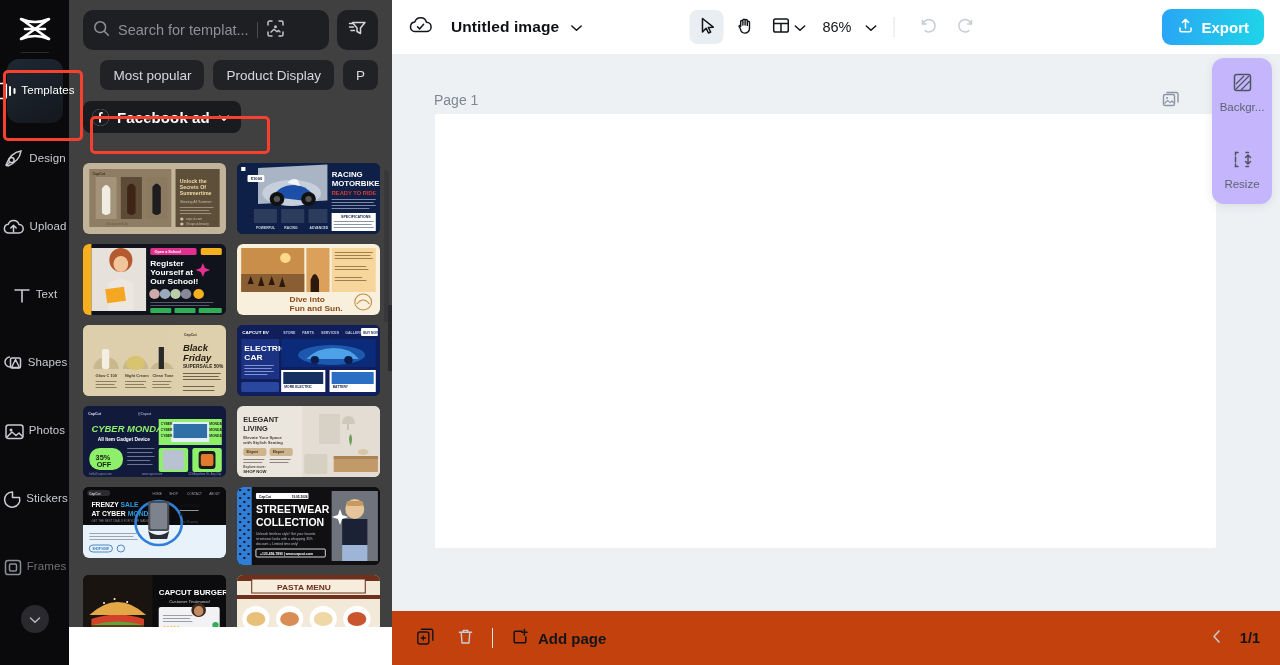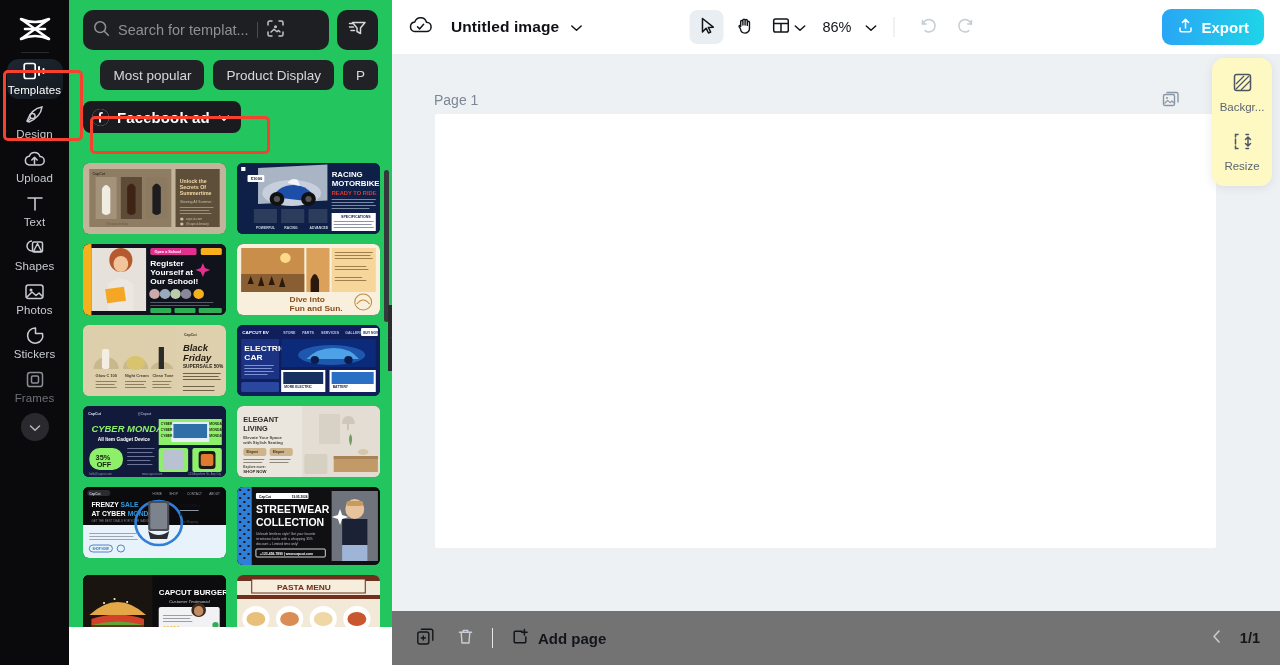--- a/index.html
+++ b/index.html
@@ -13,37 +13,37 @@
 
   
   .rail {
     width: 69px; height: 665px; background: #0a0a0c;
     display: flex; flex-direction: column; align-items: center;
     flex: 0 0 69px; position: relative; z-index: 5;
   }
   .rail-logo { margin-top: 10px; width: 44px; height: 38px; display:flex; align-items:center; justify-content:center; }
   .rail-div { width: 28px; height: 1px; background: #2a2a2e; margin: 4px 0 6px 0; }
   .rail-item {
-    width: 56px; height: 40px; margin-bottom: 4px; border-radius: 12px;
-    display: flex; flex-direction: column; align-items: center; justify-content: center;
+    width: 56px; height: 64px; margin-bottom: 4px; border-radius: 12px;
+    display: flex; flex-direction: row; align-items: center; justify-content: center;
     gap: 4px; cursor: pointer;
   }
   .rail-item .lbl { font-size: 11.5px; color: #c9ccd2; letter-spacing: .1px; line-height: 1; }
   .rail-item.active { background: linear-gradient(150deg,#1e2833,#14181e); }
   .rail-item.active .lbl { color: #ffffff; }
   .rail-item.dim .lbl { color: #6e7178; }
   .rail-item svg { display: block; }
   .rail-more {
     width: 28px; height: 28px; border-radius: 50%; background: #2a2a2e;
     display: flex; align-items: center; justify-content: center; margin-top: 2px; cursor: pointer;
   }
 
   
   .panel {
-    width: 323px; flex: 0 0 323px; height: 627px; background: #22c55e;
+    width: 323px; flex: 0 0 323px; height: 627px; background: #404040;
     position: relative; overflow: hidden;
   }
   .panel-top { padding: 10px 14px 0 14px; }
   .searchrow { display: flex; gap: 8px; align-items: center; }
   .searchbox {
     flex: 1 1 auto; height: 40px; background: #1e1f22; border-radius: 10px;
     display: flex; align-items: center; padding: 0 10px; gap: 8px; cursor: text;
   }
   .searchbox .ph { color: #8d9097; font-size: 14.5px; white-space: nowrap; overflow: hidden; }
   .vsep { width: 1px; height: 16px; background: #4a4c51; flex: 0 0 1px; }
@@ -110,29 +110,29 @@
 
   .canvaswrap { flex: 1 1 auto; position: relative; overflow: hidden; }
   .pagelabel { position: absolute; left: 42px; top: 38px; font-size: 14px; color: #7d8794; }
   .pageicons { position: absolute; right: 100px; top: 36px; display: flex; gap: 10px; cursor: pointer; }
   .canvas {
     position: absolute; left: 43px; top: 60px; width: 781px; height: 434px;
     background: #fff; border-radius: 2px;
   }
   .rightdock {
     position: absolute; right: 8px; top: 4px; width: 60px;
-    background: #fef9c3; border-radius: 12px; padding: 8px 0;
+    background: #c4b5fd; border-radius: 12px; padding: 8px 0;
     box-shadow: 0 2px 10px rgba(30,40,60,.10);
-    display: flex; flex-direction: column; align-items: center; gap: 6px;
+    display: flex; flex-direction: column; align-items: center; gap: 24px;
   }
   .dockitem { width: 54px; display: flex; flex-direction: column; align-items: center; gap: 4px; padding: 6px 0; cursor: pointer; }
   .dockitem .dl { font-size: 11.5px; color: #5d6470; }
 
   .bottombar {
-    height: 54px; flex: 0 0 54px; background: #737373; display: flex; align-items: center;
+    height: 54px; flex: 0 0 54px; background: #c2410c; display: flex; align-items: center;
     padding: 0 20px; gap: 14px; position: relative;
   }
   .bbtn { width: 26px; height: 26px; display: flex; align-items: center; justify-content: center; cursor: pointer; }
   .bsep { width: 1px; height: 20px; background: #e2e6ea; }
   .addpage { display: flex; align-items: center; gap: 8px; cursor: pointer; font-size: 15px; font-weight: bold; color: #12151a; margin-left: 4px; }
   .pager { margin-left: auto; display: flex; align-items: center; gap: 18px; }
   .pager .pnum { font-size: 14.5px; font-weight: bold; color: #12151a; }
 
   
   .hl { position: absolute; border: 3px solid #f8402f; border-radius: 5px; pointer-events: none; z-index: 40; }

